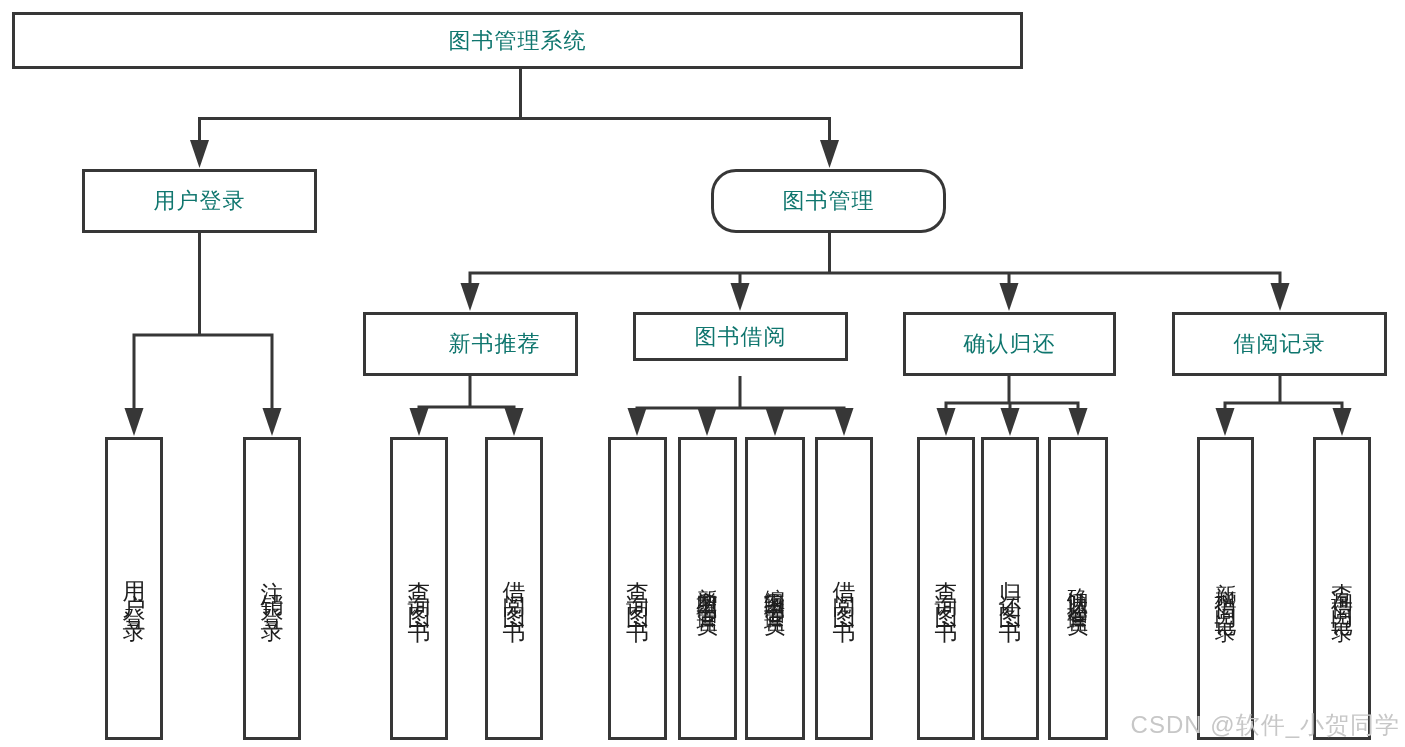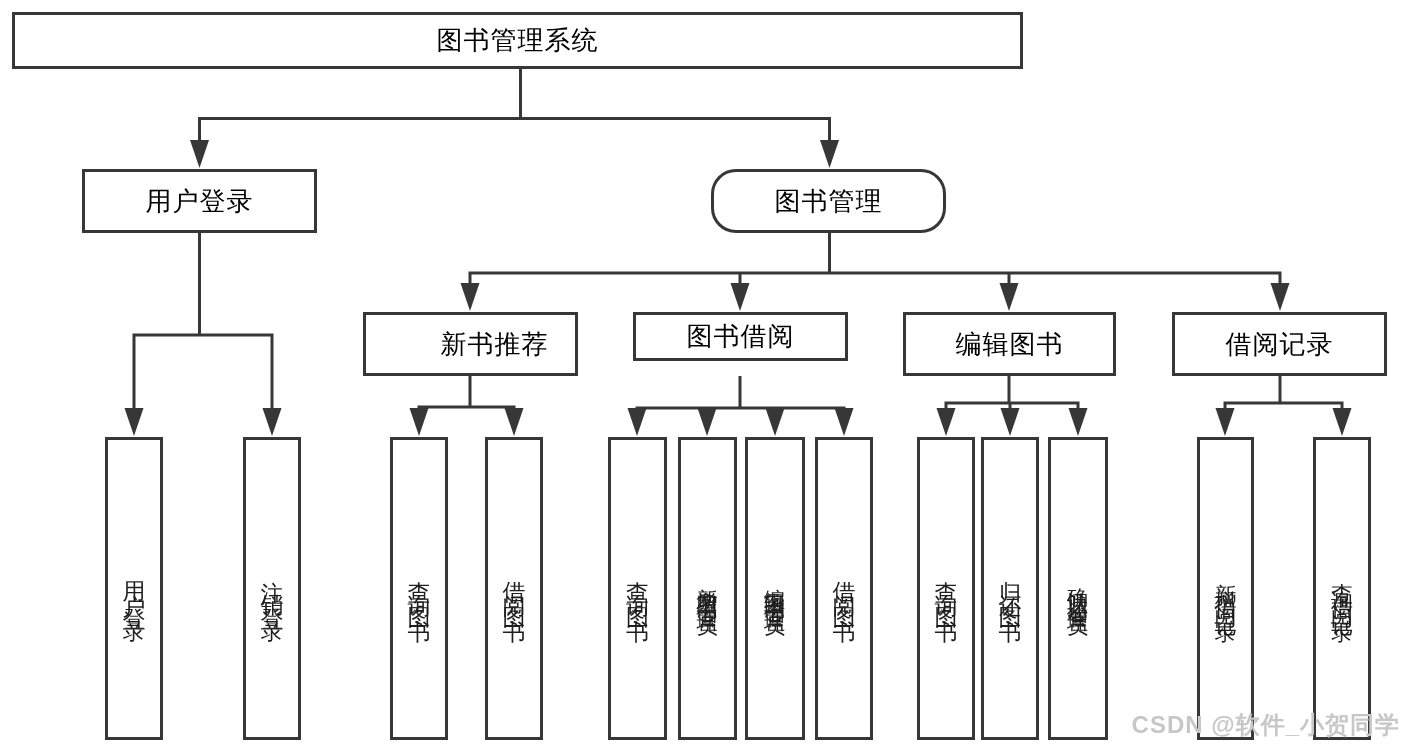--- a/index.html
+++ b/index.html
@@ -10,22 +10,22 @@
     font-family:"Liberation Sans", sans-serif;
     overflow:hidden;
   }
   #wires{position:absolute;left:0;top:0;width:1405px;height:747px;}
   .box{
     position:absolute;
     box-sizing:border-box;
     border:3px solid #373737;
     background:#ffffff;
     display:flex;align-items:center;justify-content:center;
-    color:#000000;
-    font-size:26px;
+    color:#0f766e;
+    font-size:22px;
     letter-spacing:1px;
     white-space:nowrap;
   }
   .leaf{
     position:absolute;
     box-sizing:border-box;
     border:3px solid #373737;
     background:#ffffff;
     top:437px;height:303px;width:58px;
     display:flex;align-items:center;justify-content:center;
@@ -38,21 +38,20 @@
   }
   .leaf.med{letter-spacing:8px;font-size:22px;}
   .leaf.long{letter-spacing:4px;font-size:21px;}
   #watermark{
     position:absolute;
     right:5px;bottom:6px;
     color:#c7c7c7;
     font-size:24px;
     letter-spacing:1px;
     white-space:nowrap;
-    font-weight:bold;
   }
 </style>
 </head>
 <body>
 
 <div id="canvas">
 
   <svg id="wires" viewBox="0 0 1405 747" xmlns="http://www.w3.org/2000/svg">
     <g stroke="#373737" stroke-width="3" fill="none">
 
@@ -93,21 +92,21 @@
     </g>
   </svg>
 
   <div class="box" style="left:12px;top:12px;width:1011px;height:57px;">图书管理系统</div>
 
   <div class="box" style="left:82px;top:169px;width:235px;height:64px;">用户登录</div>
   <div class="box" style="left:711px;top:169px;width:235px;height:64px;border-radius:25px;">图书管理</div>
 
   <div class="box" style="left:363px;top:312px;width:215px;height:64px;padding-left:48px;">新书推荐</div>
   <div class="box" style="left:633px;top:312px;width:215px;height:49px;">图书借阅</div>
-  <div class="box" style="left:903px;top:312px;width:213px;height:64px;">编辑图书</div>
+  <div class="box" style="left:903px;top:312px;width:213px;height:64px;">确认归还</div>
   <div class="box" style="left:1172px;top:312px;width:215px;height:64px;">借阅记录</div>
 
   <div class="leaf" style="left:105px;">用户登录</div>
   <div class="leaf" style="left:243px;">注销登录</div>
 
   <div class="leaf" style="left:390px;">查询图书</div>
   <div class="leaf" style="left:485px;">借阅图书</div>
 
   <div class="leaf" style="left:608px;width:59px;">查询图书</div>
   <div class="leaf long" style="left:678px;width:59px;">新增图书（管理员）</div>

